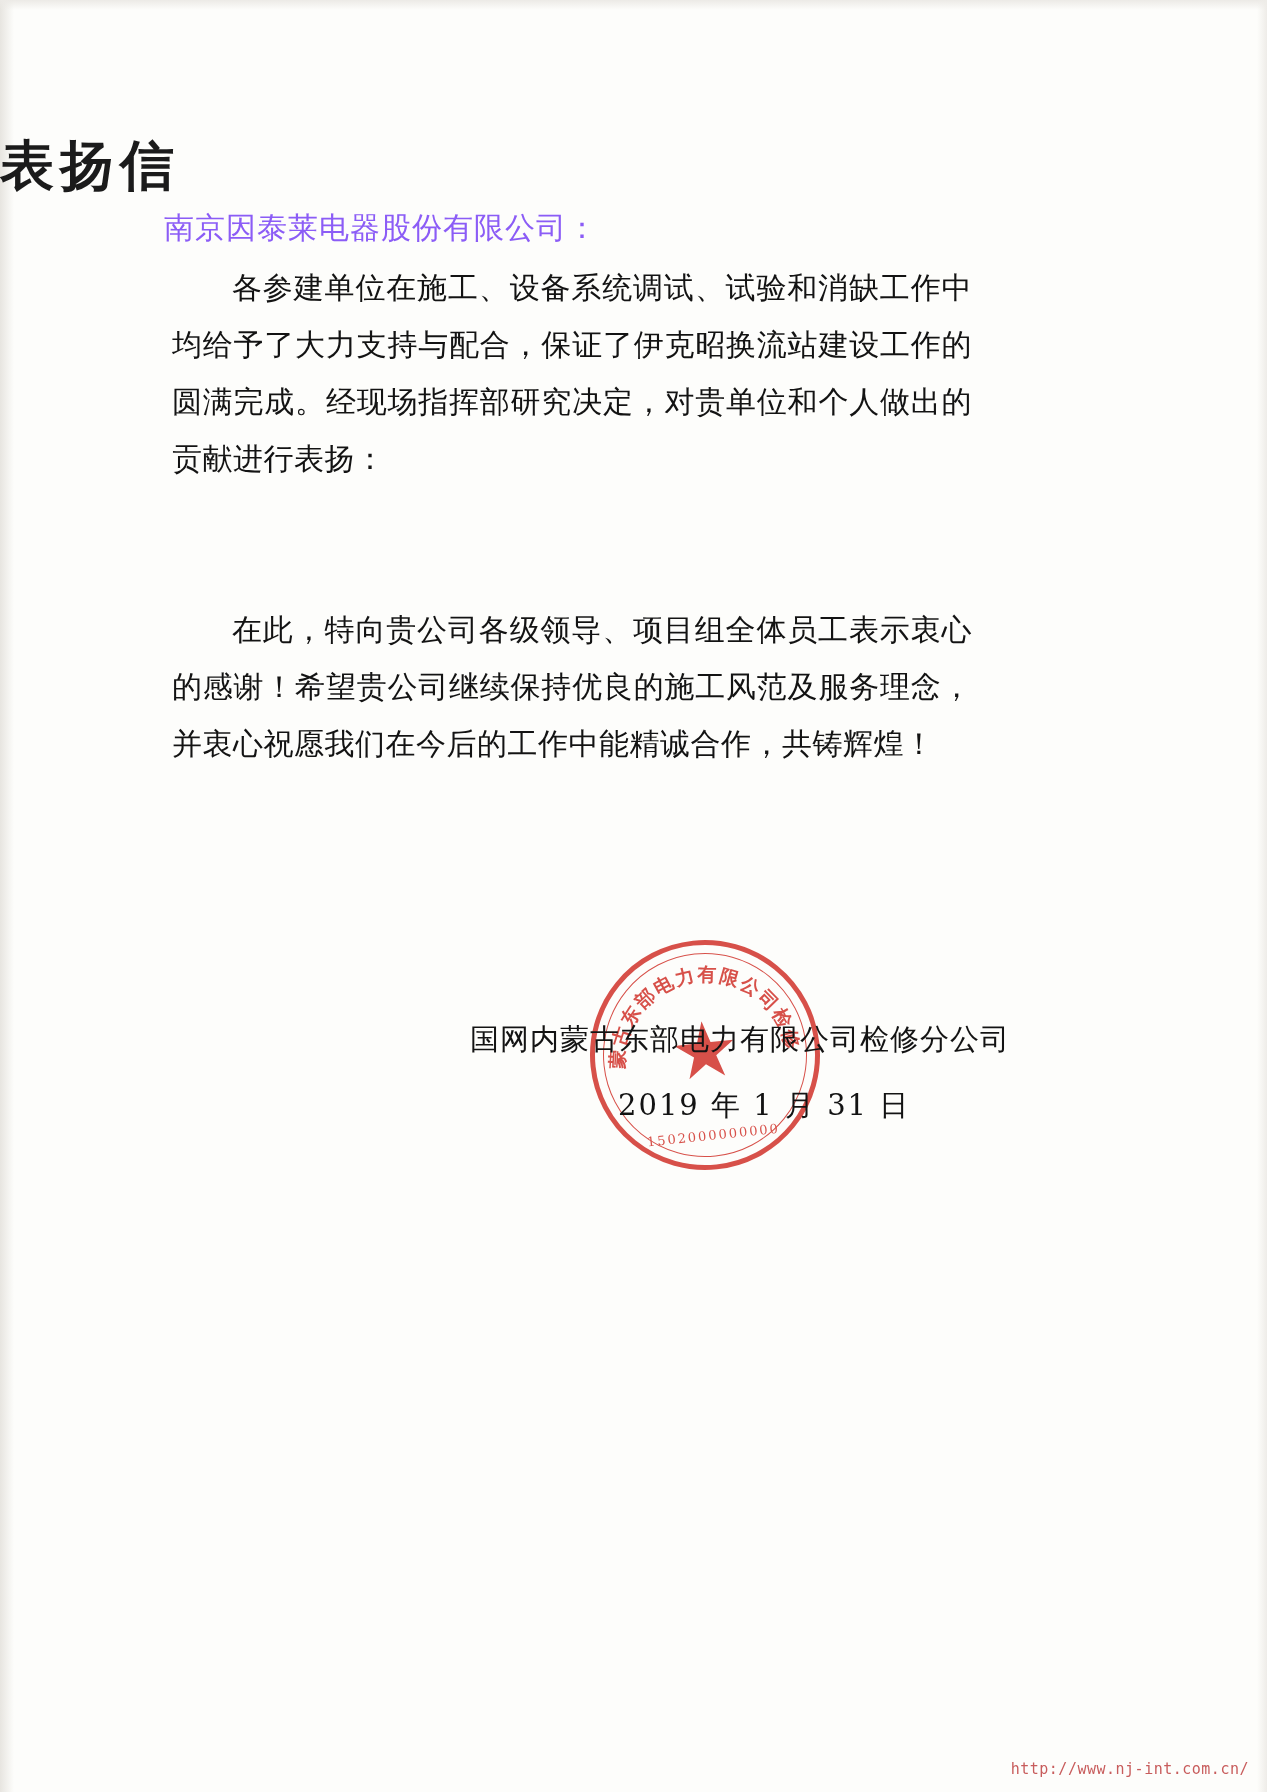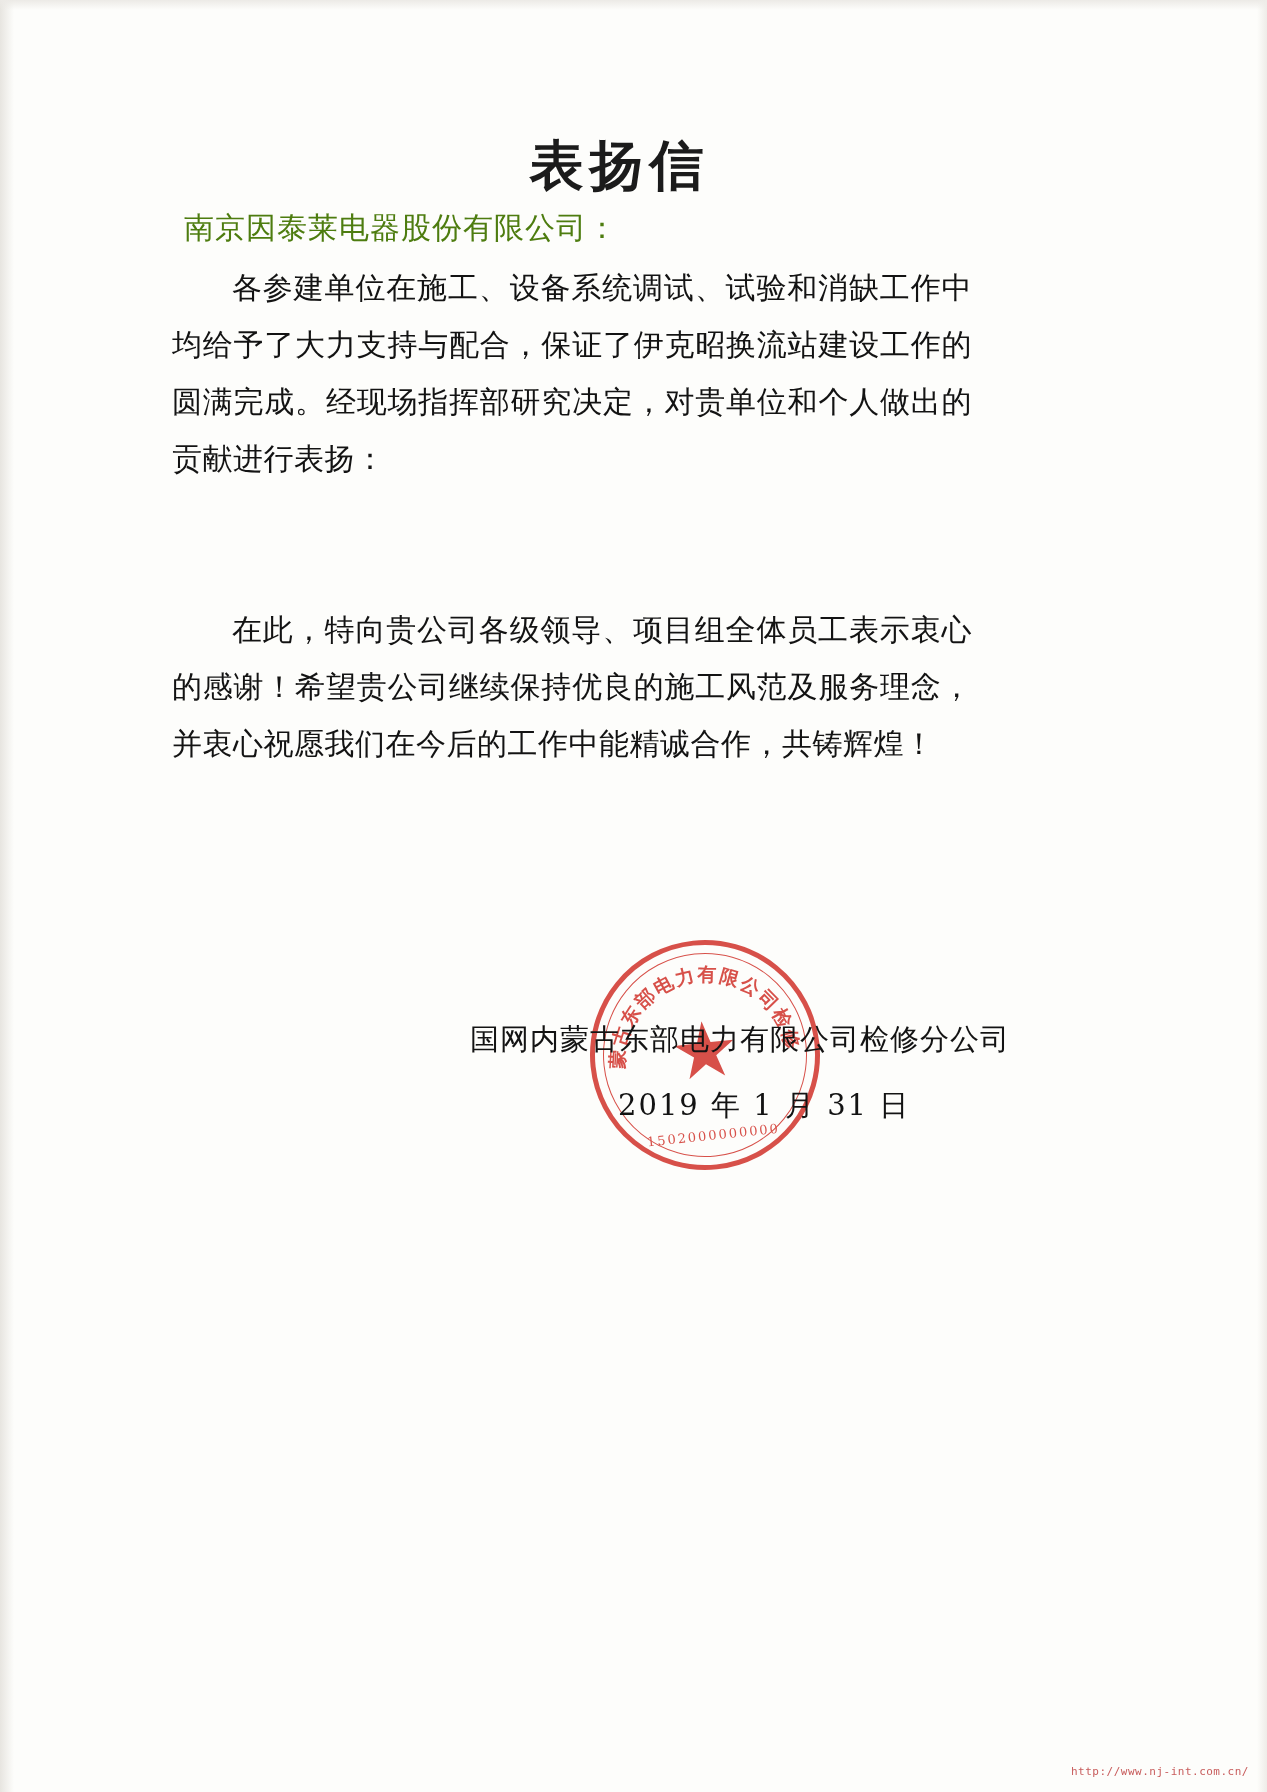--- a/index.html
+++ b/index.html
@@ -45,34 +45,33 @@
     left: 0;
     top: 0;
     width: 1267px;
     height: 1792px;
   }
   .title {
     position: absolute;
     top: 130px;
     left: 0;
     width: 1239px;
-    text-align: center;
     font-family: "DejaVu Serif", "Liberation Serif", serif;
     font-weight: bold;
     font-size: 54px;
     letter-spacing: 6px;
     color: #1b1b1b;
   }
   .salutation {
     position: absolute;
     top: 208px;
-    left: 184px;
+    left: 164px;
     font-family: "DejaVu Serif", "Liberation Serif", serif;
     font-size: 30px;
-    color: #4d7c0f;
+    color: #8b5cf6;
     letter-spacing: 1px;
   }
   .body-block {
     position: absolute;
     left: 172px;
     width: 800px;
     font-family: "DejaVu Serif", "Liberation Serif", serif;
     font-size: 30px;
     line-height: 57px;
     color: #131313;
@@ -161,21 +160,21 @@
     font-family: "DejaVu Serif", "Liberation Serif", serif;
     font-size: 13px;
     letter-spacing: 2px;
   }
 
   .watermark {
     position: absolute;
     right: 18px;
     bottom: 14px;
     font-family: "DejaVu Sans Mono", "Liberation Mono", monospace;
-    font-size: 11px;
+    font-size: 15px;
     color: #c24b4b;
     letter-spacing: 0.5px;
     opacity: 0.9;
   }
 </style>
 </head>
 <body>
 
 <div class="page">
   <div class="scan-edge-left"></div>

